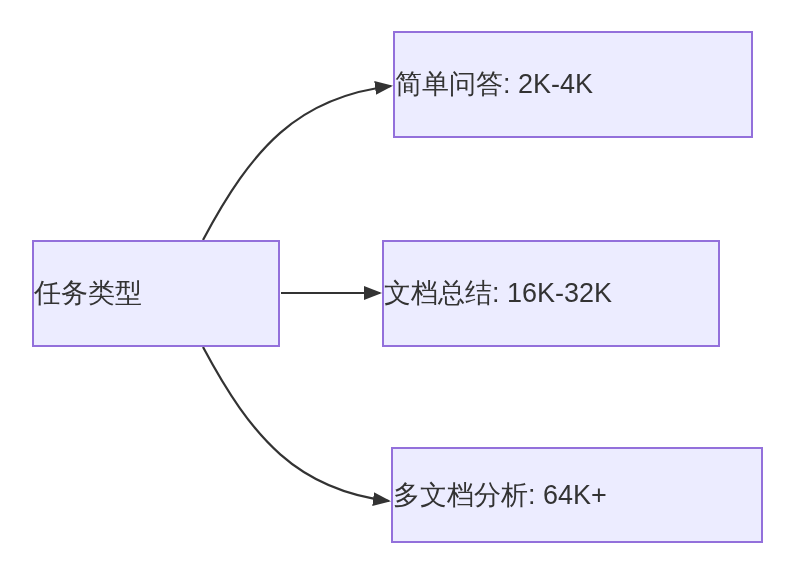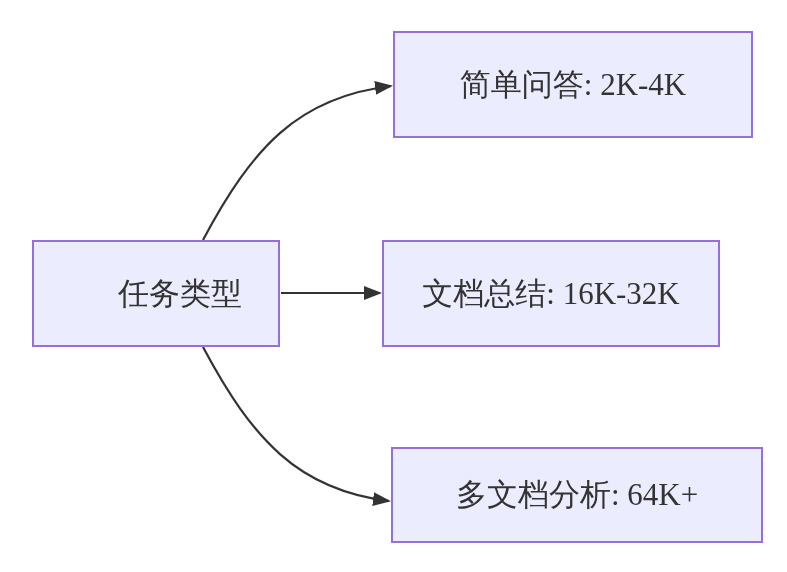--- a/index.html
+++ b/index.html
@@ -39,28 +39,27 @@
     stroke: none;
   }
   .node {
     position: absolute;
     box-sizing: border-box;
     background: var(--node-fill);
     border: 2px solid var(--node-border);
     color: var(--text);
     display: flex;
     align-items: center;
-    justify-content: center;
-    font-size: 31px;
+    justify-content: flex-start;
+    font-size: 27px;
     line-height: 1.2;
     text-align: center;
     white-space: nowrap;
-    font-family: Liberation Serif, serif;
   }
-  .node-root     { left: 32px;  top: 240px; width: 248px; height: 107px; padding-left: 48px; }
+  .node-root     { left: 32px;  top: 240px; width: 248px; height: 107px; }
   .node-branch-0 { left: 393px; top: 31px;  width: 360px; height: 107px; }
   .node-branch-1 { left: 382px; top: 240px; width: 338px; height: 107px; }
   .node-branch-2 { left: 391px; top: 447px; width: 372px; height: 96px; }
 </style>
 </head>
 <body>
 
 <div class="canvas">
 
   <svg class="edges" viewBox="0 0 787 572" xmlns="http://www.w3.org/2000/svg">

